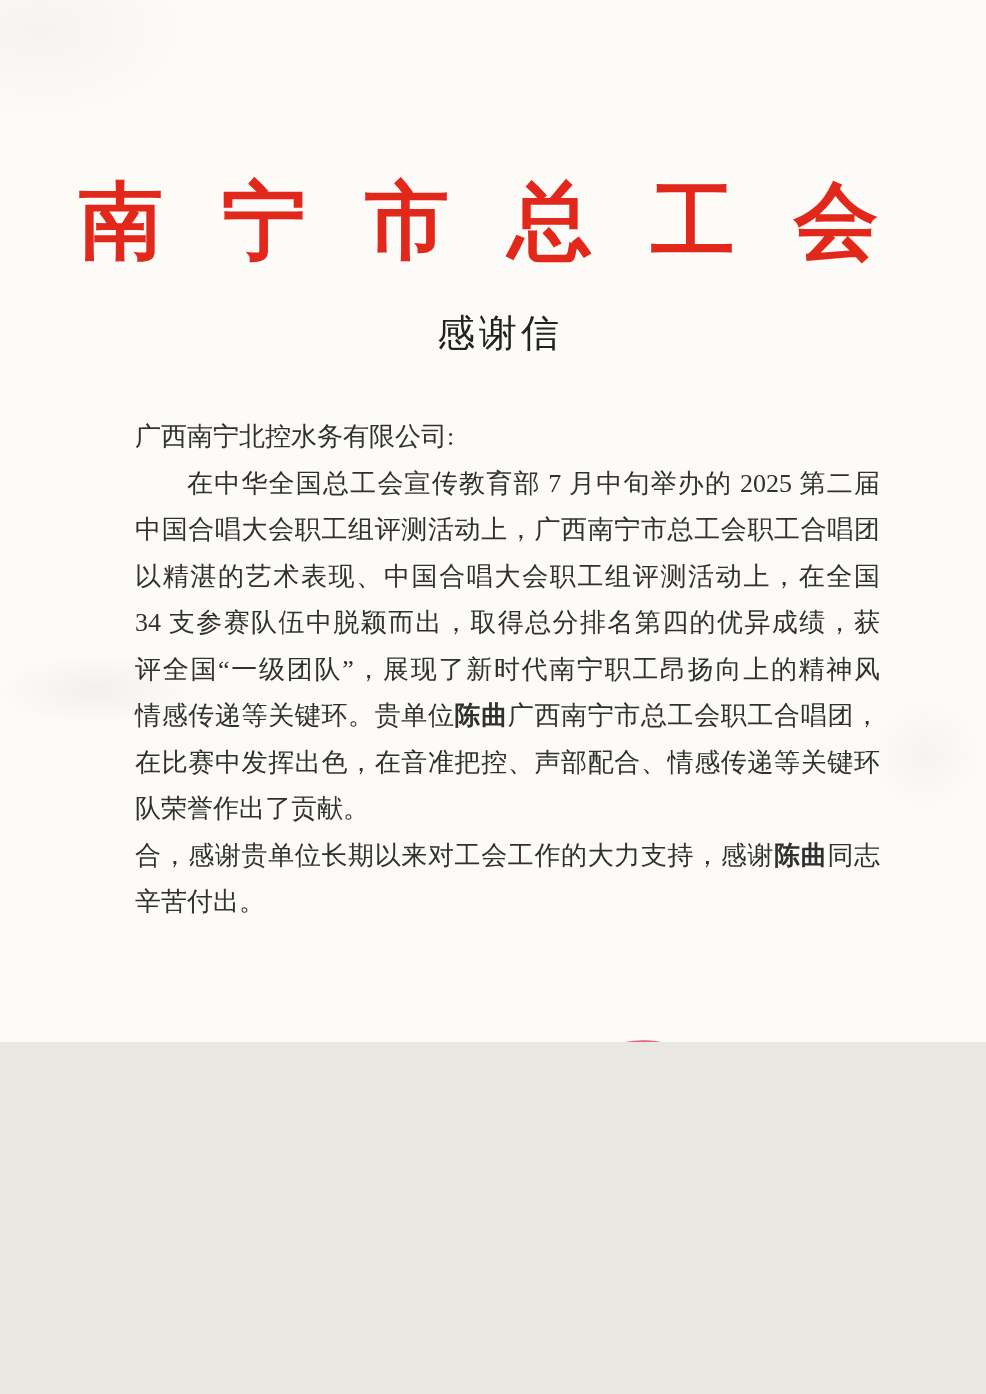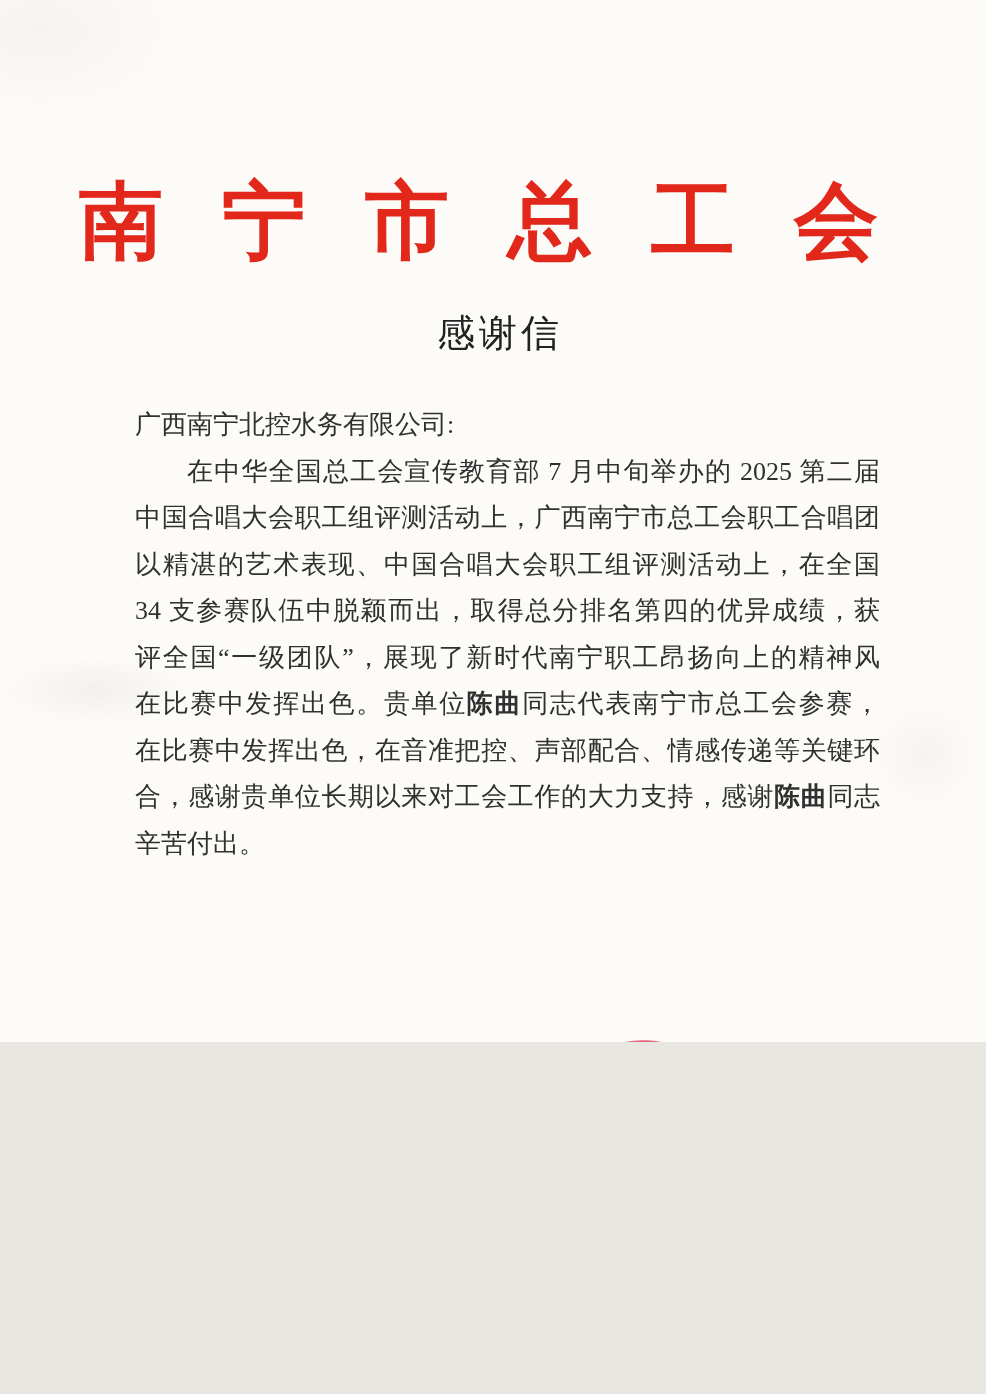--- a/index.html
+++ b/index.html
@@ -32,21 +32,21 @@
     text-indent:30px;
     white-space:nowrap;
   }
   .letter-heading{
     position:absolute;top:311px;left:0;width:100%;
     margin:0;text-align:center;
     font-size:38px;line-height:1.2;font-weight:400;
     color:#222;letter-spacing:4px;text-indent:14px;
   }
   .letter-body{
-    position:absolute;top:402px;left:135px;width:745px;
+    position:absolute;top:414px;left:135px;width:745px;
     font-size:26px;color:var(--ink);
   }
   .line{
     line-height:46.5px;height:46.5px;
     text-align:justify;text-align-last:justify;
     text-justify:inter-ideograph;
     white-space:normal;overflow:visible;
   }
   .line.salutation{text-align:left;text-align-last:left;}
   .line.last{text-align:left;text-align-last:left;}
@@ -86,22 +86,23 @@
   <h2 class="letter-heading">感谢信</h2>
 
   <div class="letter-body">
     <div class="line salutation">广西南宁北控水务有限公司:</div>
     <div>
         <div class="line indent"><span>在中华全国总工会宣传教育部 7 月中旬举办的 2025 第二届</span></div>
         <div class="line"><span>中国合唱大会职工组评测活动上，广西南宁市总工会职工合唱团</span></div>
         <div class="line"><span>以精湛的艺术表现、中国合唱大会职工组评测活动上，在全国</span></div>
         <div class="line"><span>34 支参赛队伍中脱颖而出，取得总分排名第四的优异成绩，获</span></div>
         <div class="line"><span>评全国“一级团队”，展现了新时代南宁职工昂扬向上的精神风</span></div>
-        <div class="line"><span>在比赛中发挥出色。贵单位</span><span class="bold-name">陈曲</span><span>同志代表南宁市总工会参赛，</span></div>
+        <div class="line"><span>情感传递等关键环。贵单位</span><span class="bold-name">陈曲</span><span>广西南宁市总工会职工合唱团，</span></div>
         <div class="line"><span>在比赛中发挥出色，在音准把控、声部配合、情感传递等关键环</span></div>
+        <div class="line last"><span>队荣誉作出了贡献。</span></div>
         <div class="line"><span>合，感谢贵单位长期以来对工会工作的大力支持，感谢</span><span class="bold-name">陈曲</span><span>同志</span></div>
         <div class="line last"><span>辛苦付出。</span></div>
       </div>
   </div>
 
   <div class="closing">
     <div class="signature">南宁市总工会</div>
     <div class="date">2025 年 8 月 11 日</div>
   </div>
 

